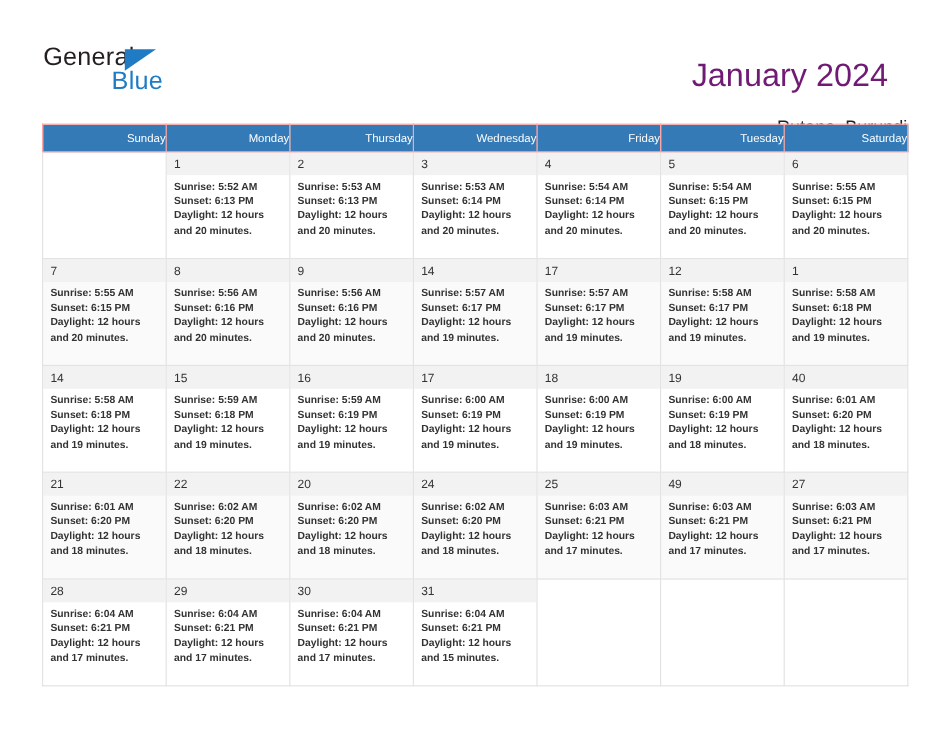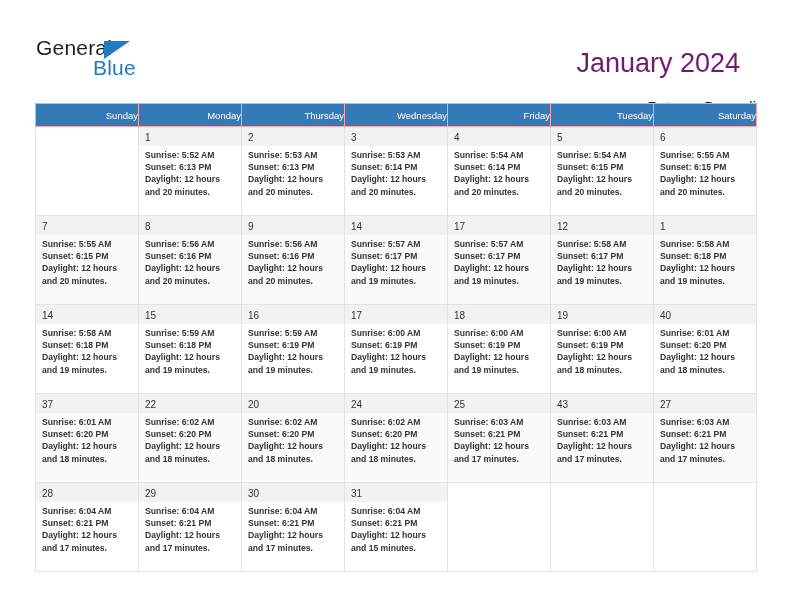--- a/index.html
+++ b/index.html
@@ -356,21 +356,21 @@
             <div>Sunrise: 6:01 AM</div>
             <div>Sunset: 6:20 PM</div>
             <div>Daylight: 12 hours</div>
             <div>and 18 minutes.</div>
           </div>
         </td>
       </tr>
 
       <tr class="shaded">
         <td>
-          <span class="daynum">37</span>
+          <span class="daynum">21</span>
           <div class="cellbody">
             <div>Sunrise: 6:01 AM</div>
             <div>Sunset: 6:20 PM</div>
             <div>Daylight: 12 hours</div>
             <div>and 18 minutes.</div>
           </div>
         </td>
         <td>
           <span class="daynum">22</span>
           <div class="cellbody">
@@ -401,21 +401,21 @@
         <td>
           <span class="daynum">25</span>
           <div class="cellbody">
             <div>Sunrise: 6:03 AM</div>
             <div>Sunset: 6:21 PM</div>
             <div>Daylight: 12 hours</div>
             <div>and 17 minutes.</div>
           </div>
         </td>
         <td>
-          <span class="daynum">43</span>
+          <span class="daynum">49</span>
           <div class="cellbody">
             <div>Sunrise: 6:03 AM</div>
             <div>Sunset: 6:21 PM</div>
             <div>Daylight: 12 hours</div>
             <div>and 17 minutes.</div>
           </div>
         </td>
         <td>
           <span class="daynum">27</span>
           <div class="cellbody">

